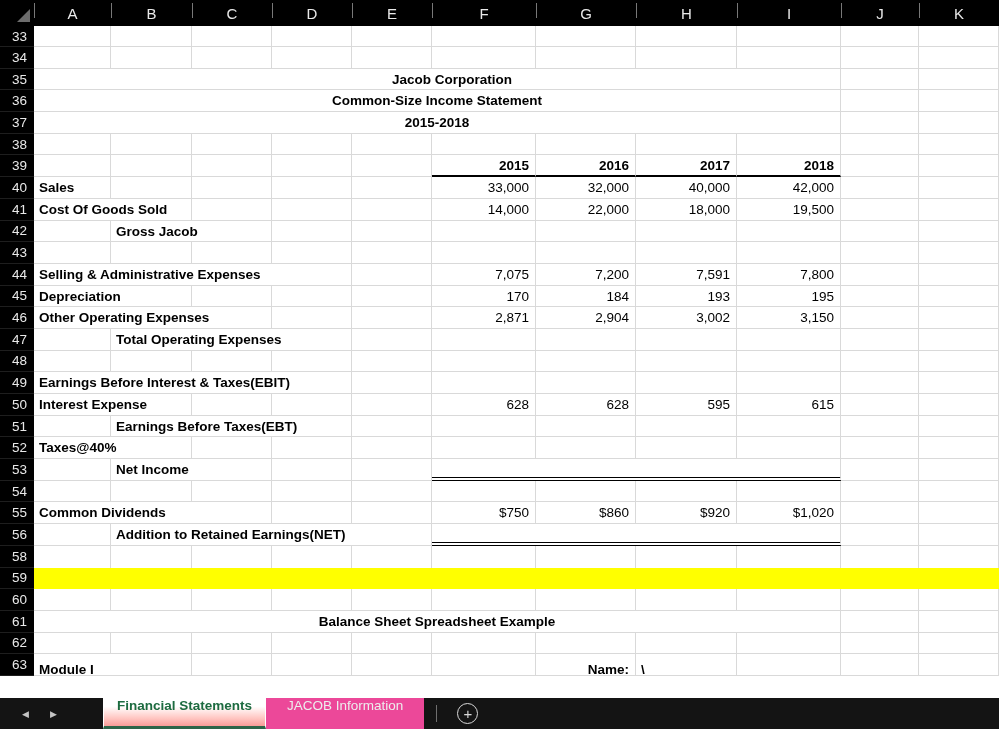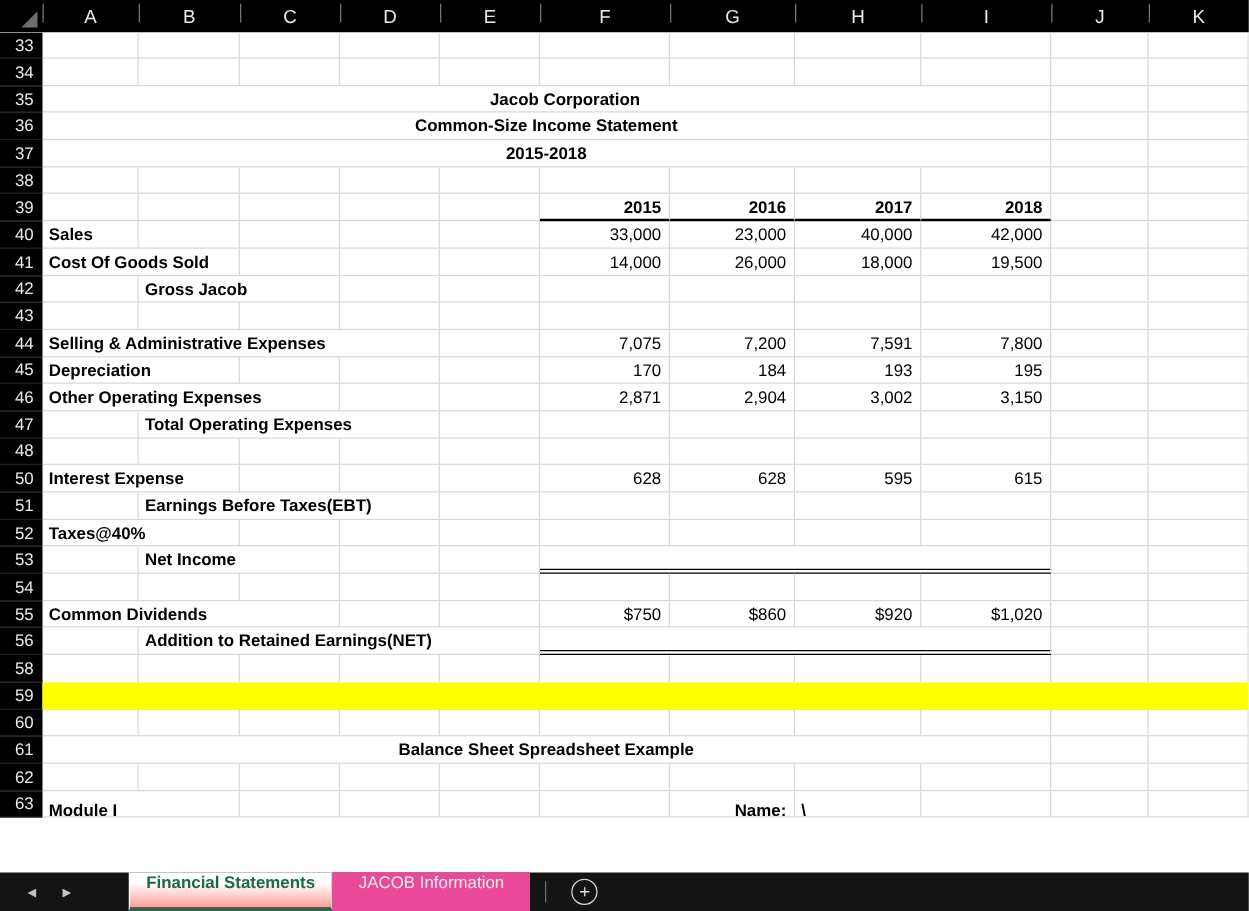--- a/index.html
+++ b/index.html
@@ -164,34 +164,34 @@
         <div class="cell" style="width: 80px;"></div>
       </div>
       <div class="row">
         <div class="rowh">40</div>
         <div class="cell b" style="width: 77px;">Sales</div>
         <div class="cell" style="width: 81px;"></div>
         <div class="cell" style="width: 80px;"></div>
         <div class="cell" style="width: 80px;"></div>
         <div class="cell" style="width: 80px;"></div>
         <div class="cell r" style="width: 104px;">33,000</div>
-        <div class="cell r" style="width: 100px;">23,000</div>
+        <div class="cell r" style="width: 100px;">32,000</div>
         <div class="cell r" style="width: 101px;">40,000</div>
         <div class="cell r" style="width: 104px;">42,000</div>
         <div class="cell" style="width: 78px;"></div>
         <div class="cell" style="width: 80px;"></div>
       </div>
       <div class="row">
         <div class="rowh">41</div>
         <div class="cell b" style="width: 158px;">Cost Of Goods Sold</div>
         <div class="cell" style="width: 80px;"></div>
         <div class="cell" style="width: 80px;"></div>
         <div class="cell" style="width: 80px;"></div>
         <div class="cell r" style="width: 104px;">14,000</div>
-        <div class="cell r" style="width: 100px;">26,000</div>
+        <div class="cell r" style="width: 100px;">22,000</div>
         <div class="cell r" style="width: 101px;">18,000</div>
         <div class="cell r" style="width: 104px;">19,500</div>
         <div class="cell" style="width: 78px;"></div>
         <div class="cell" style="width: 80px;"></div>
       </div>
       <div class="row">
         <div class="rowh">42</div>
         <div class="cell" style="width: 77px;"></div>
         <div class="cell b" style="width: 161px;">Gross Jacob</div>
         <div class="cell" style="width: 80px;"></div>
@@ -273,20 +273,31 @@
         <div class="cell" style="width: 80px;"></div>
         <div class="cell" style="width: 80px;"></div>
         <div class="cell" style="width: 104px;"></div>
         <div class="cell" style="width: 100px;"></div>
         <div class="cell" style="width: 101px;"></div>
         <div class="cell" style="width: 104px;"></div>
         <div class="cell" style="width: 78px;"></div>
         <div class="cell" style="width: 80px;"></div>
       </div>
       <div class="row">
+        <div class="rowh">49</div>
+        <div class="cell b" style="width: 318px;">Earnings Before Interest &amp; Taxes(EBIT)</div>
+        <div class="cell" style="width: 80px;"></div>
+        <div class="cell" style="width: 104px;"></div>
+        <div class="cell" style="width: 100px;"></div>
+        <div class="cell" style="width: 101px;"></div>
+        <div class="cell" style="width: 104px;"></div>
+        <div class="cell" style="width: 78px;"></div>
+        <div class="cell" style="width: 80px;"></div>
+      </div>
+      <div class="row">
         <div class="rowh">50</div>
         <div class="cell b" style="width: 158px;">Interest Expense</div>
         <div class="cell" style="width: 80px;"></div>
         <div class="cell" style="width: 80px;"></div>
         <div class="cell" style="width: 80px;"></div>
         <div class="cell r" style="width: 104px;">628</div>
         <div class="cell r" style="width: 100px;">628</div>
         <div class="cell r" style="width: 101px;">595</div>
         <div class="cell r" style="width: 104px;">615</div>
         <div class="cell" style="width: 78px;"></div>

